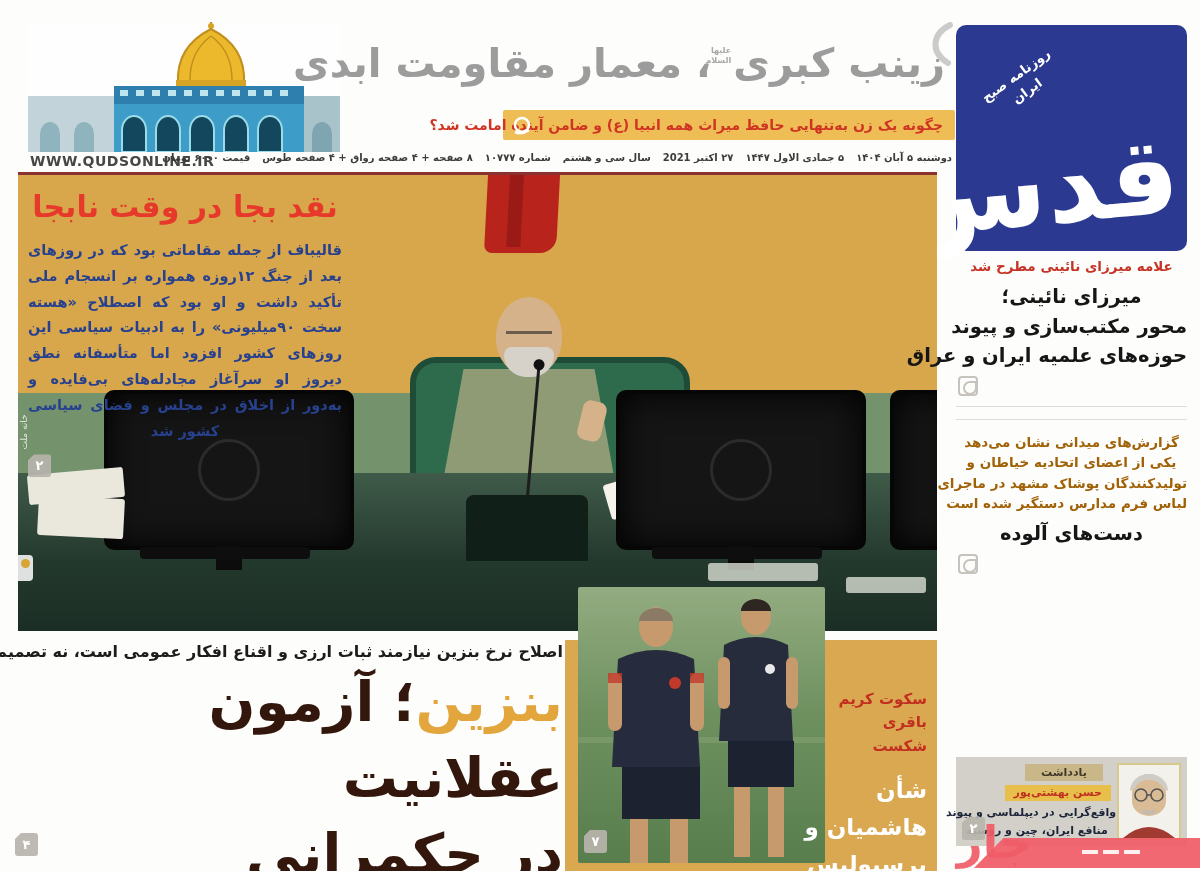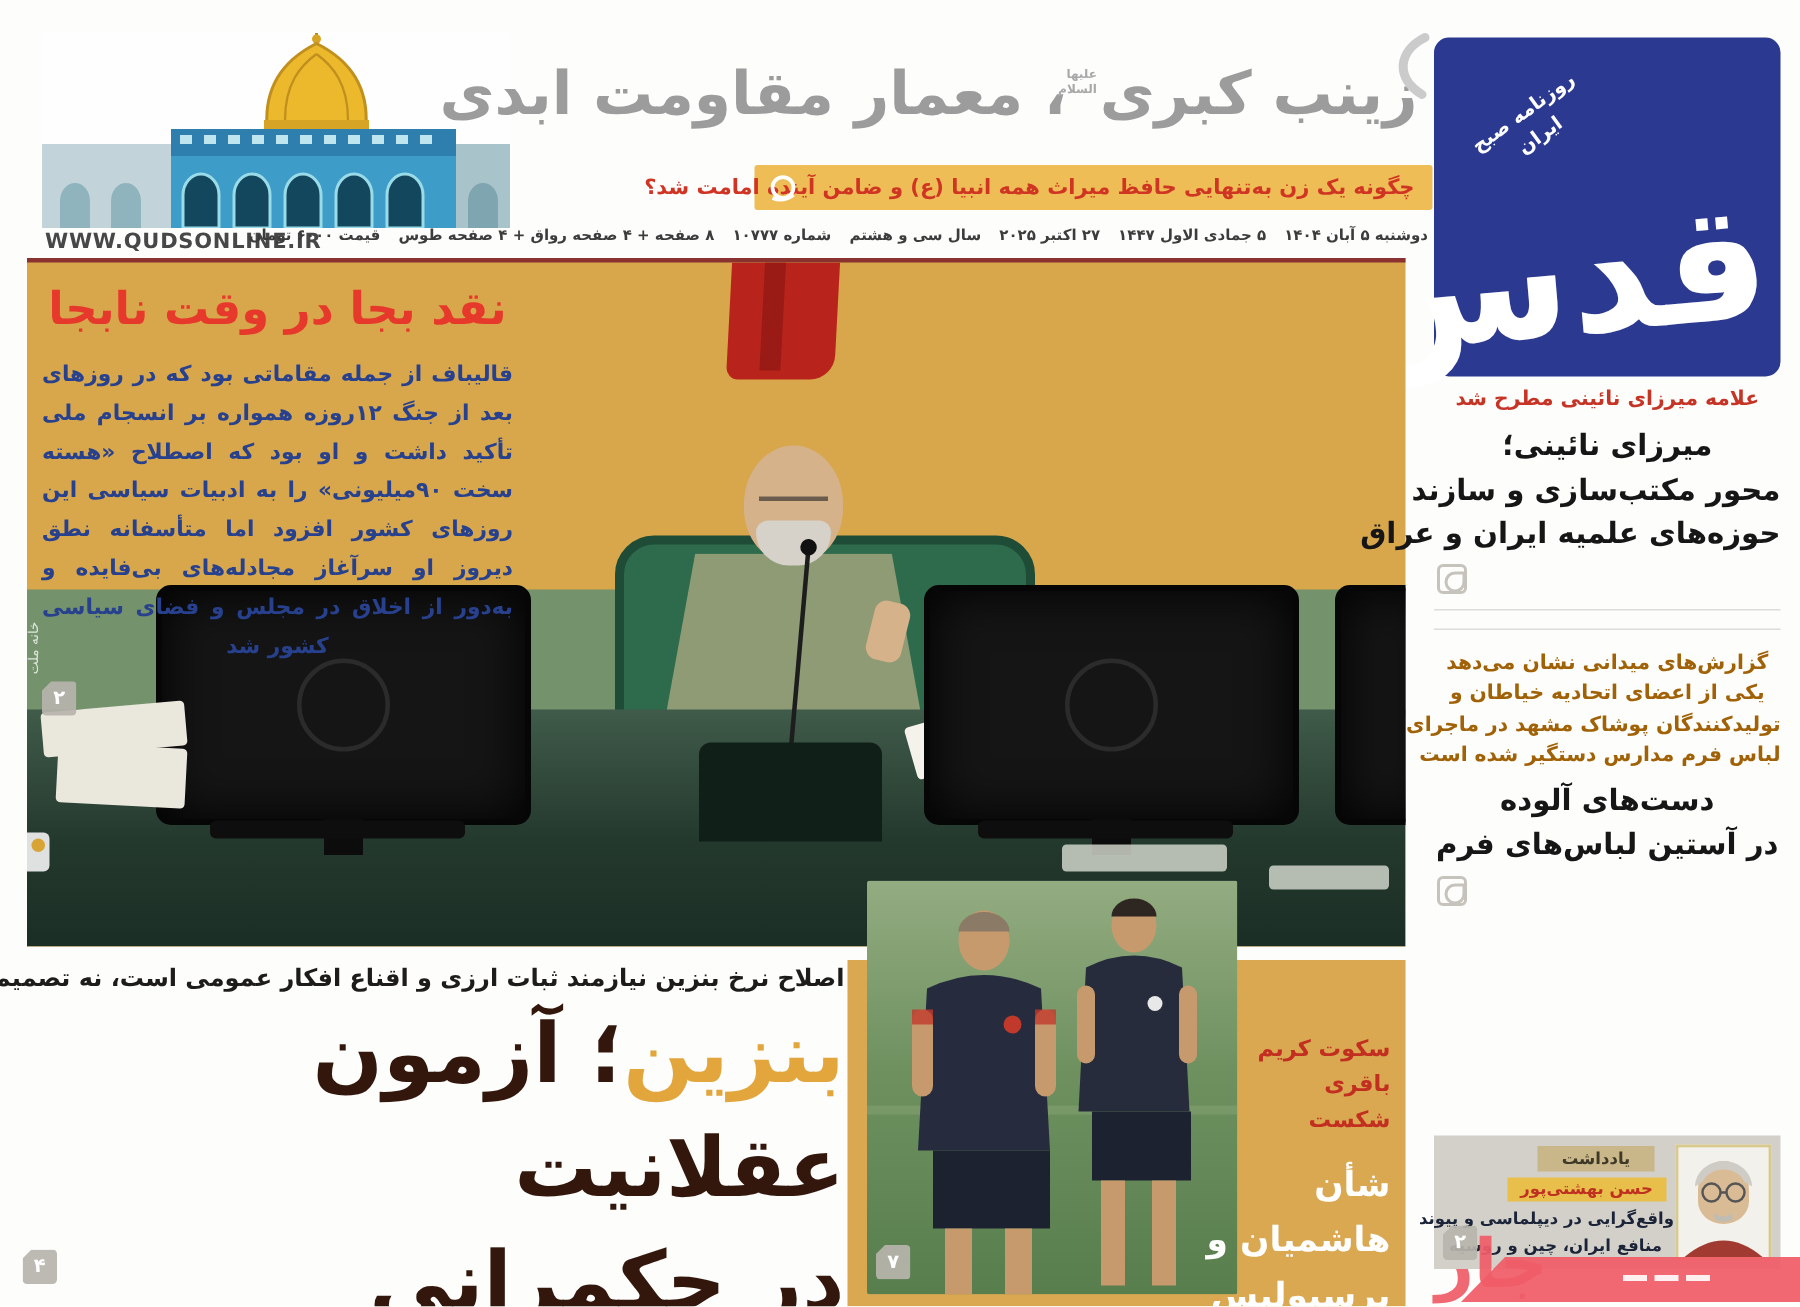--- a/index.html
+++ b/index.html
@@ -181,21 +181,21 @@
       <path d="M4 18 q7 3 14 -2" stroke="#ffffff" stroke-width="2.5" fill="none"></path>
     </svg>
     <span>چگونه یک زن به‌تنهایی حافظ میراث همه انبیا (ع) و ضامن آینده امامت شد؟</span>
   </div>
 
   <div class="website">WWW.QUDSONLINE.IR</div>
 
   <div class="dateline">
     <span>دوشنبه ۵ آبان ۱۴۰۴</span>
     <span>۵ جمادی الاول ۱۴۴۷</span>
-    <span>۲۷ اکتبر ۲۰۲۵</span>
+    <span>۲۷ اکتبر 2021</span>
     <span>سال سی و هشتم</span>
     <span>شماره ۱۰۷۷۷</span>
     <span>۸ صفحه + ۴ صفحه رواق + ۴ صفحه طوس</span>
     <span>قیمت ۶۰۰۰ تومان</span>
   </div>
 
   <svg class="logo-flourish" width="28" height="44" viewBox="0 0 28 44">
     <path d="M24 3 C6 12 4 30 22 41" stroke="#cbcbcb" stroke-width="6" fill="none" stroke-linecap="round"></path>
   </svg>
 
@@ -312,39 +312,38 @@
   </div>
 
   <div class="right-col">
 
     <div>
       <div class="rc-kicker red">
         <div class="rc-line">علامه میرزای نائینی مطرح شد</div>
       </div>
       <div class="rc-headline">
         <div class="rc-line">میرزای نائینی؛</div>
-        <div class="rc-line">محور مکتب‌سازی و سازند</div>
+        <div class="rc-line">محور مکتب‌سازی و پیوند</div>
         <div class="rc-line">حوزه‌های علمیه ایران و عراق</div>
       </div>
       <div class="rc-foot"><span class="mini-logo"></span></div>
     </div>
     <div class="rc-divider"></div>
 
     <div class="rc-divider"></div>
 
     <div>
       <div class="rc-kicker olive">
         <div class="rc-line">گزارش‌های میدانی نشان می‌دهد</div>
         <div class="rc-line">یکی از اعضای اتحادیه خیاطان و</div>
         <div class="rc-line">تولیدکنندگان پوشاک مشهد در ماجرای</div>
         <div class="rc-line">لباس فرم مدارس دستگیر شده است</div>
       </div>
       <div class="rc-headline">
         <div class="rc-line">دست‌های آلوده</div>
-        <div class="rc-line">در آستین لباس‌های فرم</div>
       </div>
       <div class="rc-foot"><span class="mini-logo"></span></div>
     </div>
   </div>
 
   <div class="note-box">
     <div class="note-photo">
       <svg width="60" height="73" viewBox="0 0 60 73">
         <rect width="60" height="73" fill="#f2f1ec"></rect>
         <path d="M13 28 a17 19 0 0 1 34 0 v8 a17 15 0 0 1 -34 0 z" fill="#d9bb95"></path>

